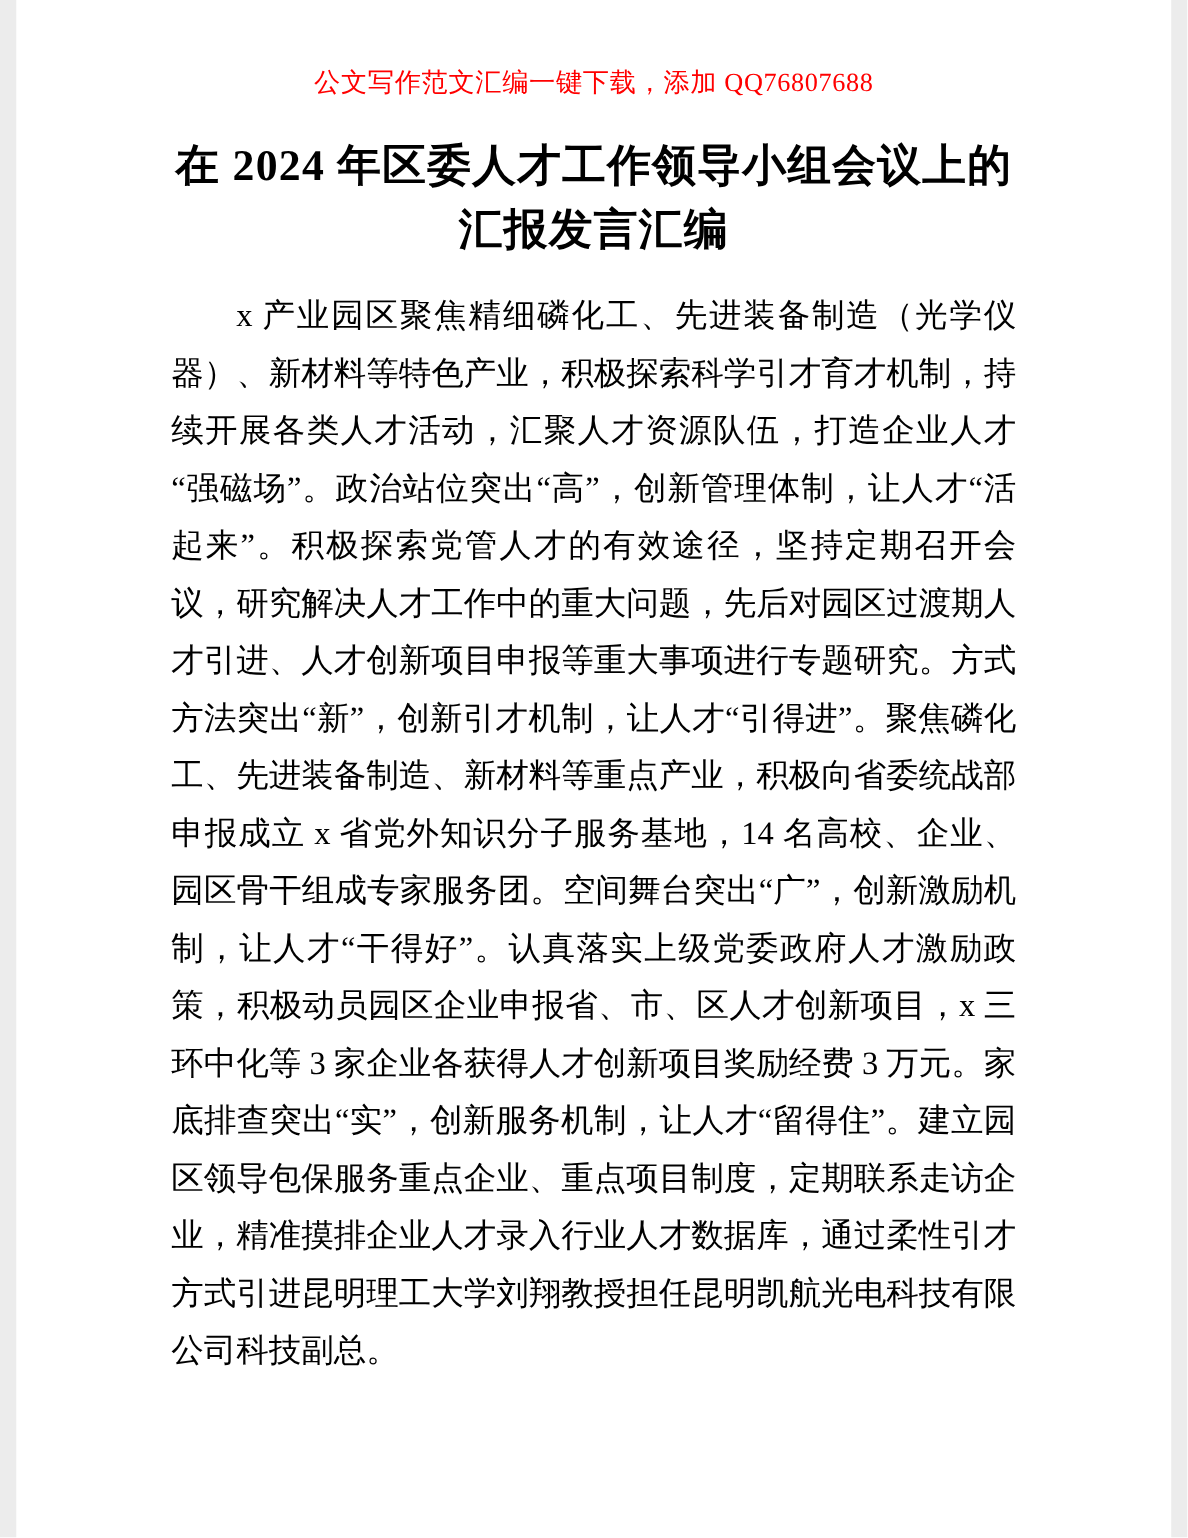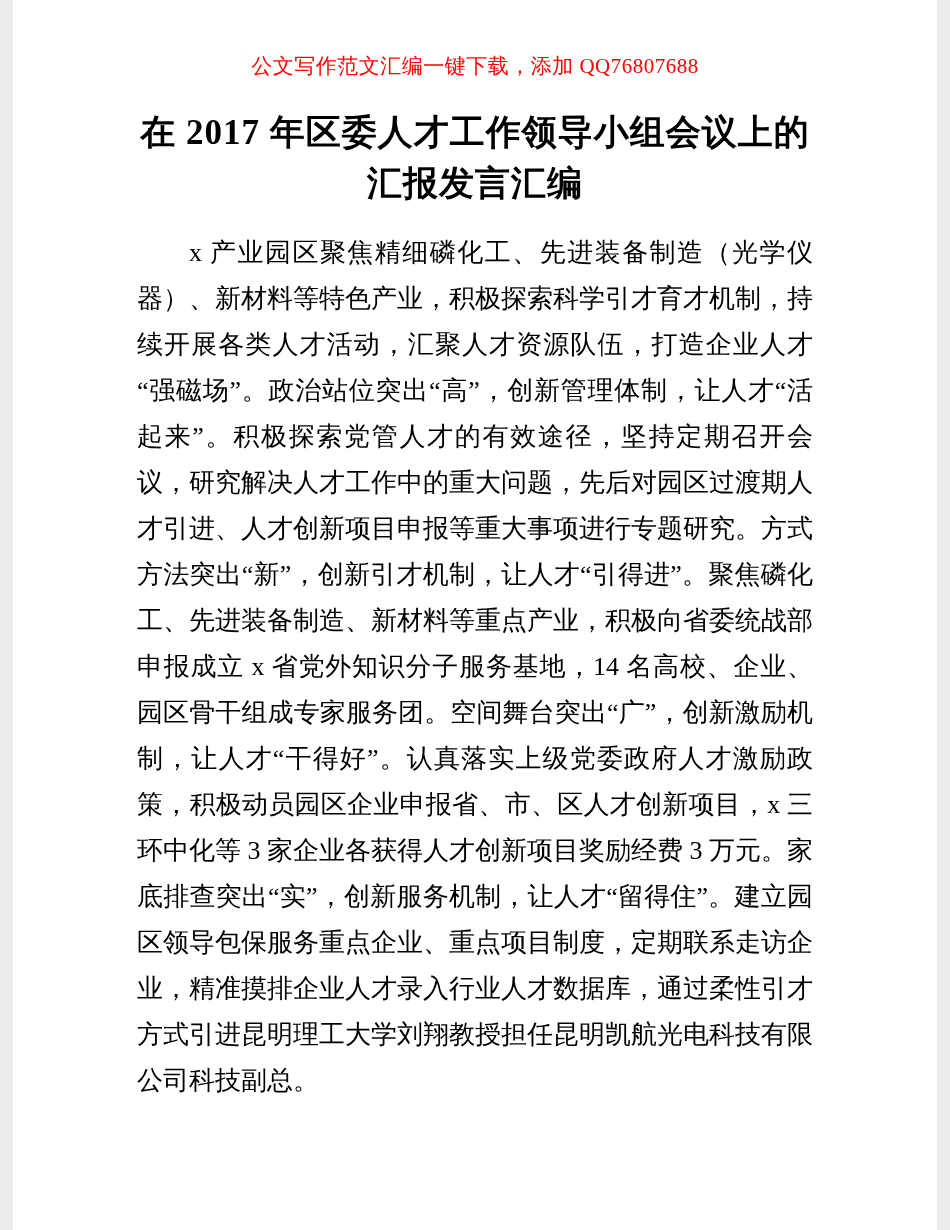--- a/index.html
+++ b/index.html
@@ -67,18 +67,18 @@
 </head>
 <body>
 
 <div class="edge-strip left"></div>
 <div class="edge-strip right"></div>
 
 <div class="page">
 
   <div class="header-notice">公文写作范文汇编一键下载，添加 QQ76807688</div>
 
-  <h1 class="doc-title">在 2017 年区委人才工作领导小组会议上的汇报发言汇编</h1>
+  <h1 class="doc-title">在 2024 年区委人才工作领导小组会议上的汇报发言汇编</h1>
 
 
   <p class="body-paragraph">x 产业园区聚焦精细磷化工、先进装备制造（光学仪器）、新材料等特色产业，积极探索科学引才育才机制，持续开展各类人才活动，汇聚人才资源队伍，打造企业人才“强磁场”。政治站位突出“高”，创新管理体制，让人才“活起来”。积极探索党管人才的有效途径，坚持定期召开会议，研究解决人才工作中的重大问题，先后对园区过渡期人才引进、人才创新项目申报等重大事项进行专题研究。方式方法突出“新”，创新引才机制，让人才“引得进”。聚焦磷化工、先进装备制造、新材料等重点产业，积极向省委统战部申报成立 x 省党外知识分子服务基地，14 名高校、企业、园区骨干组成专家服务团。空间舞台突出“广”，创新激励机制，让人才“干得好”。认真落实上级党委政府人才激励政策，积极动员园区企业申报省、市、区人才创新项目，x 三环中化等 3 家企业各获得人才创新项目奖励经费 3 万元。家底排查突出“实”，创新服务机制，让人才“留得住”。建立园区领导包保服务重点企业、重点项目制度，定期联系走访企业，精准摸排企业人才录入行业人才数据库，通过柔性引才方式引进昆明理工大学刘翔教授担任昆明凯航光电科技有限公司科技副总。</p>
 
 </div>
 
 </body></html>

